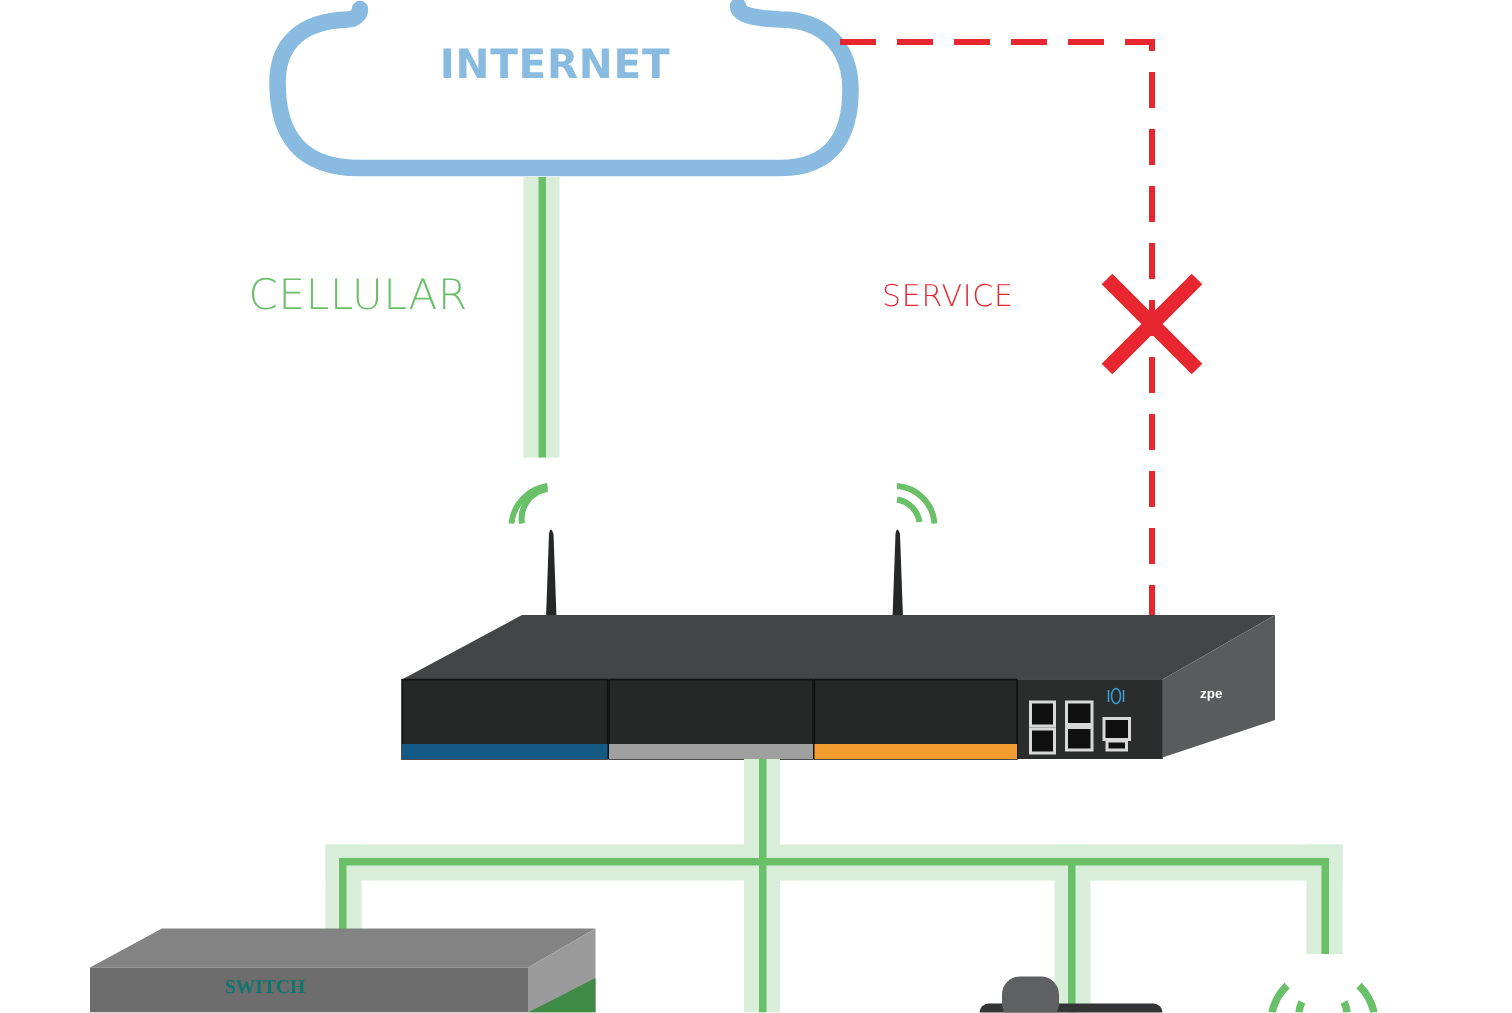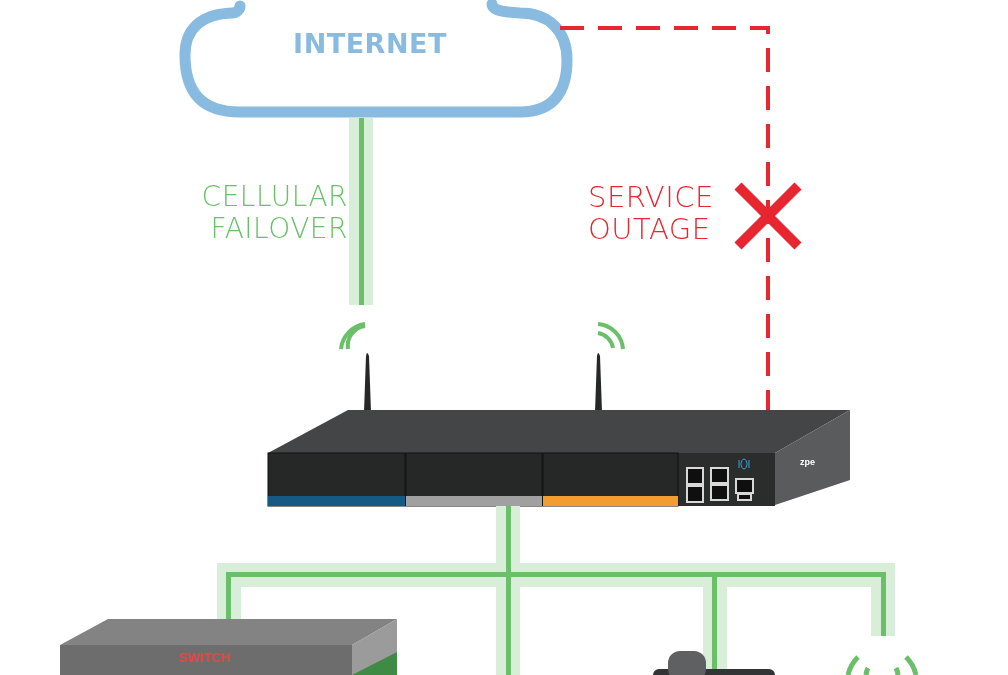--- a/index.html
+++ b/index.html
@@ -1,22 +1,22 @@
 <!DOCTYPE html>
 <html><head>
 <meta charset="utf-8">
 <style>
   html, body { margin: 0; padding: 0; background: #ffffff; }
   body { width: 1008px; height: 675px; overflow: hidden; position: relative; font-family: "Liberation Sans", "DejaVu Sans", sans-serif; }
   svg { position: absolute; left: 0; top: 0; }
   .lbl { position: absolute; font-family: "DejaVu Sans", "Liberation Sans", sans-serif; font-weight: 300; letter-spacing: 0.5px; line-height: 32px; }
   .internet-label { left: 270px; top: 28px; width: 200px; text-align: center; font-size: 27px; color: #88bbdf; font-weight: bold; }
-  .failover-label { left: 168px; top: 181px; width: 180px; text-align: right; font-size: 28px; color: #6abf69; }
-  .outage-label { left: 588px; top: 181px; width: 140px; text-align: left; font-size: 29px; color: #e8262f; }
-  .switch-label { position: absolute; left: 150px; top: 650px; width: 110px; text-align: center; font-size: 13px; font-weight: bold; color: #ef4444; font-family: Liberation Sans, sans-serif; }
+  .failover-label { left: 132px; top: 181px; width: 180px; text-align: right; font-size: 28px; color: #6abf69; }
+  .outage-label { left: 588px; top: 181px; width: 140px; text-align: left; font-size: 20px; color: #e8262f; }
+  .switch-label { position: absolute; left: 150px; top: 650px; width: 110px; font-size: 13px; font-weight: bold; color: #0f766e; font-family: Liberation Serif, serif; }
   .zpe-label { position: absolute; left: 752px; top: 457px; font-size: 9px; font-weight: bold; color: #ffffff; font-family: "Liberation Sans", sans-serif; margin-left: 48px; }
 </style>
 </head>
 <body>
 
 <svg width="1008" height="675" viewBox="0 0 1008 675">
 
   <path d="M240,6 C240,10 236,13 232,13 C200,14 185,30 185,55 C185,90 200,112 240,112 L520,112 C555,112 567,90 567,60 C567,30 548,13 520,13 C496,12 492,8 492,4" fill="none" stroke="#88bbdf" stroke-width="11" stroke-linecap="round"></path>
 
   <path d="M560,28 L768,28 L768,412" fill="none" stroke="#e8262f" stroke-width="4" stroke-dasharray="24 14"></path>
@@ -98,22 +98,20 @@
     <path d="M916,675 A36,36 0 0 0 906,657"></path>
     <path d="M866,675 A18,18 0 0 1 868,668"></path>
     <path d="M898,675 A18,18 0 0 0 896,668"></path>
   </g>
 </svg>
 
 <div class="lbl internet-label">INTERNET</div>
 
 <div class="lbl failover-label">
   <div>CELLULAR</div>
-  <div>FAILOVER</div>
 </div>
 
 <div class="lbl outage-label">
   <div>SERVICE</div>
-  <div>OUTAGE</div>
 </div>
 
 <div class="zpe-label">zpe</div>
 <div class="switch-label">SWITCH</div>
 
 </body></html>

